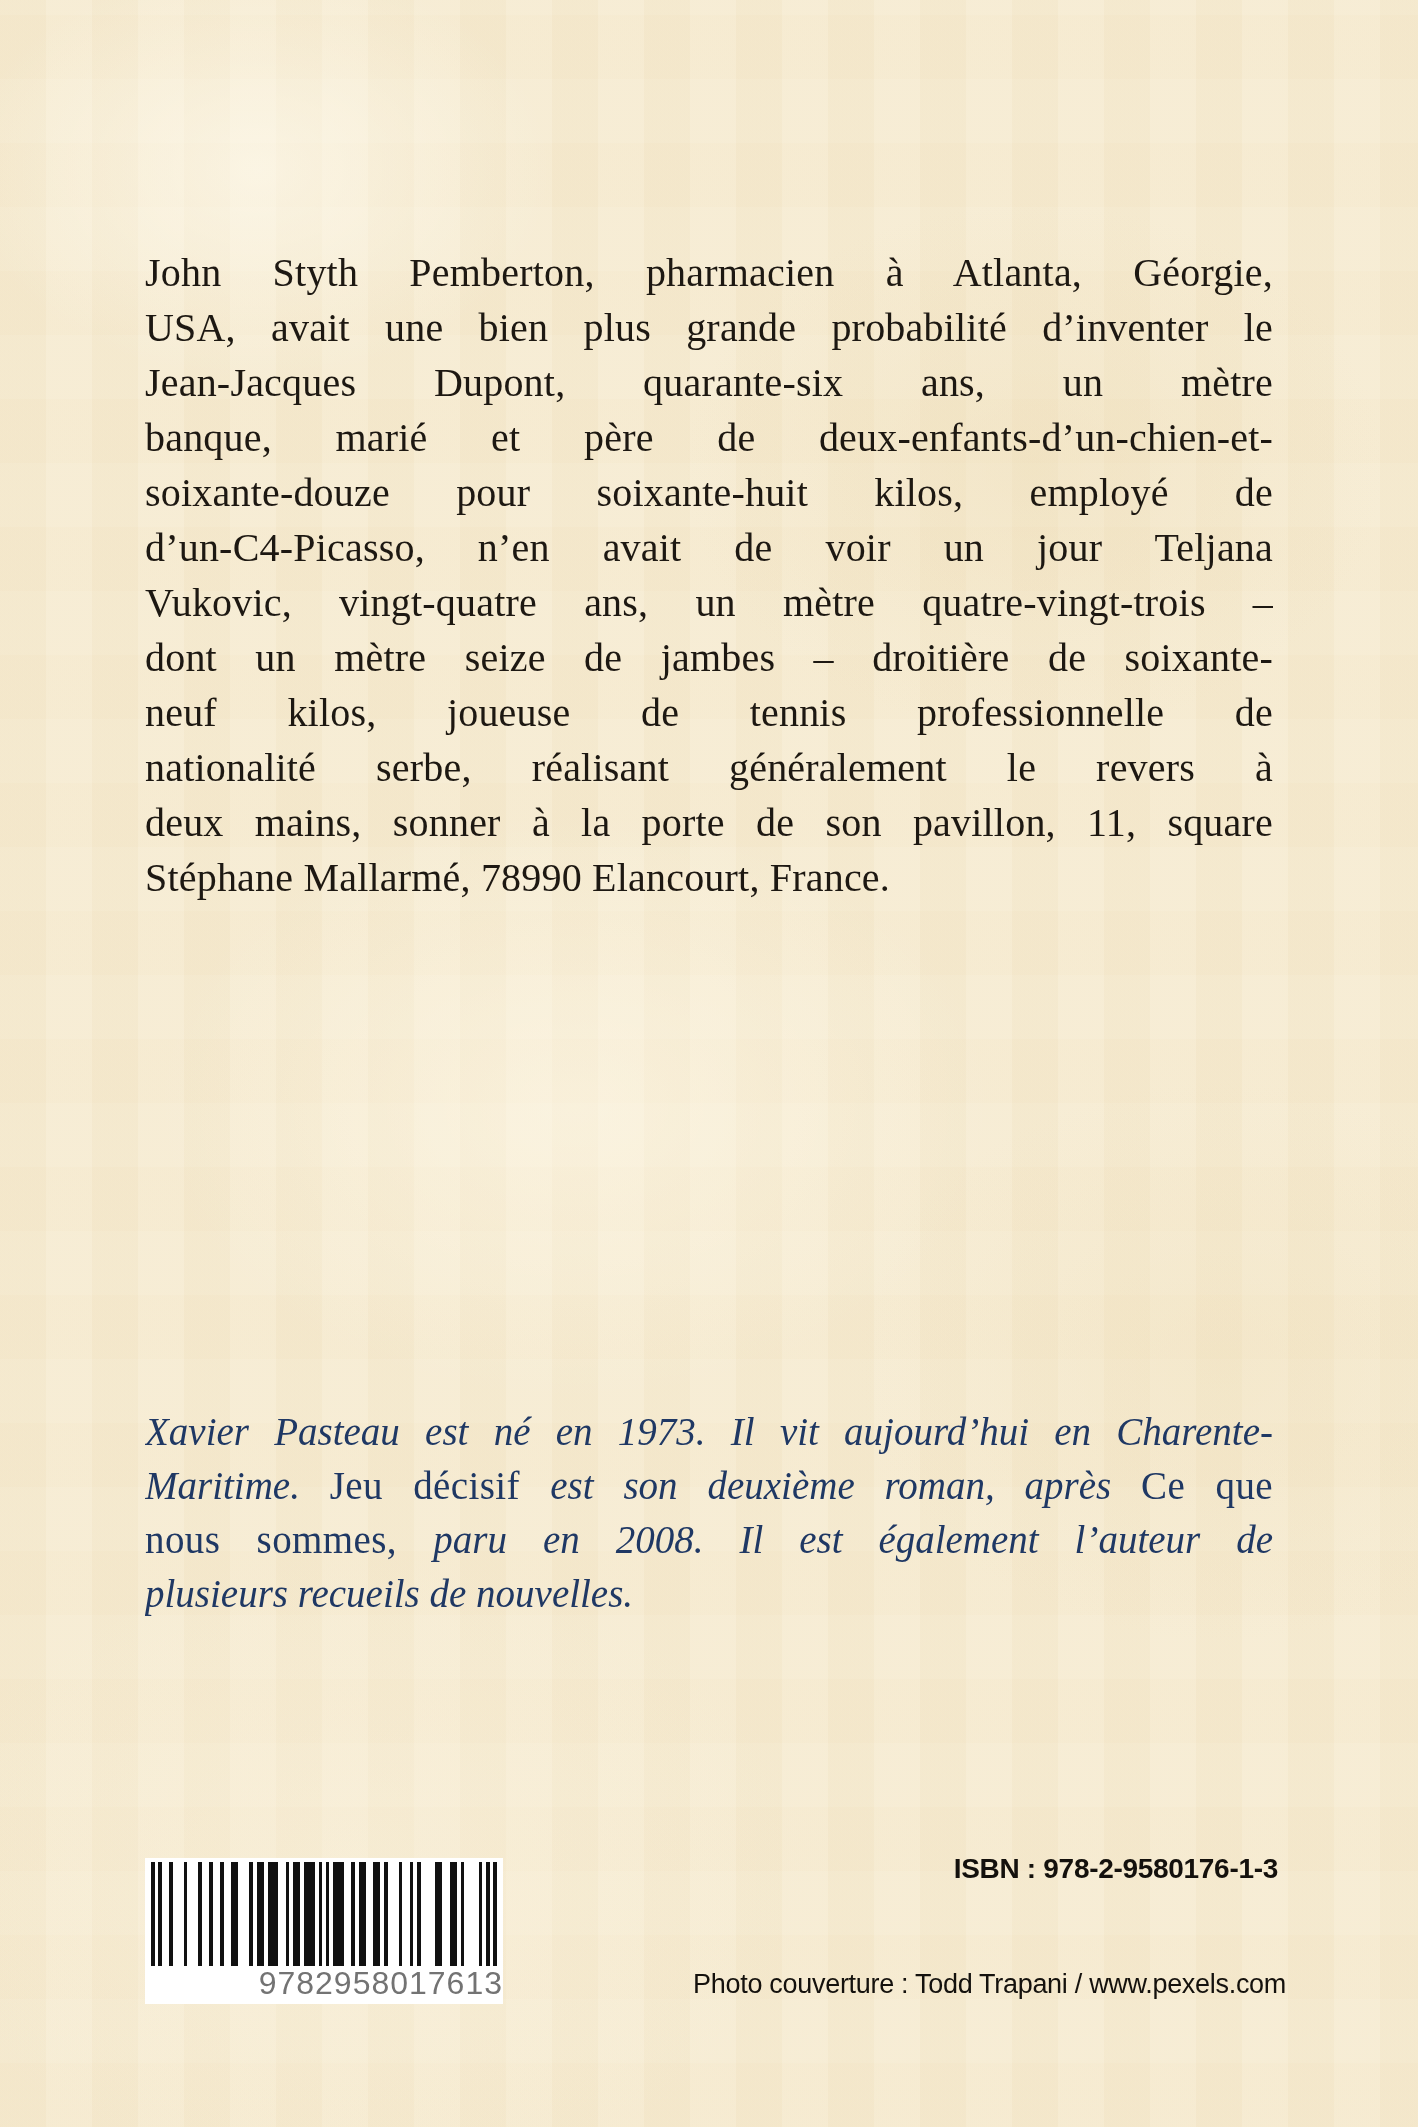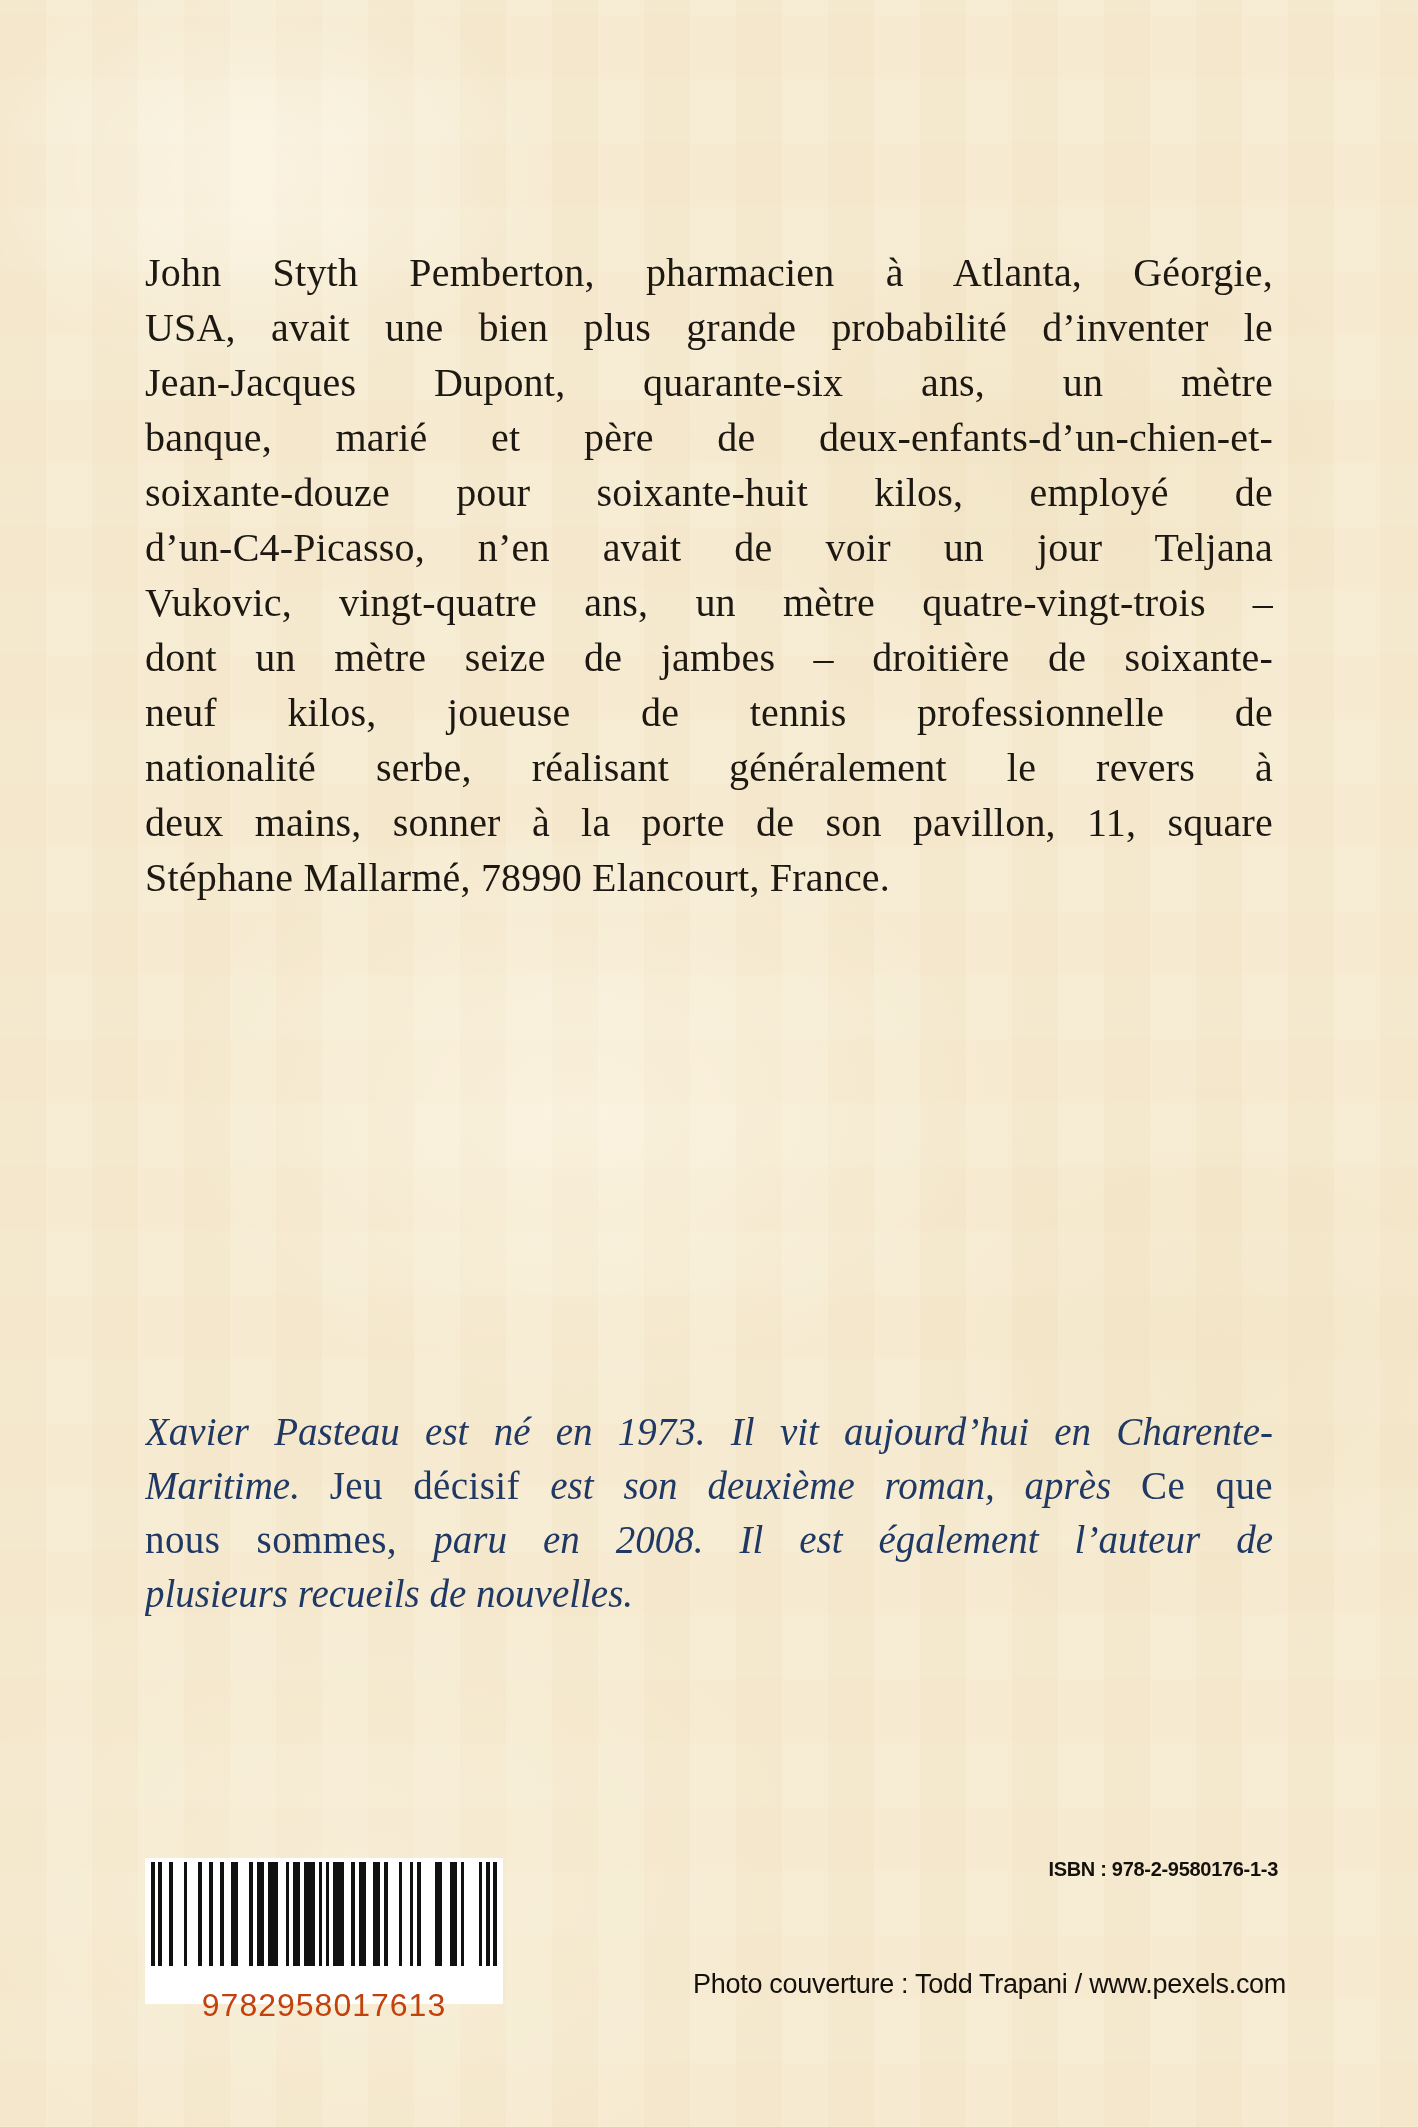--- a/index.html
+++ b/index.html
@@ -46,32 +46,32 @@
   .barcode-box{
     position:absolute;left:145px;top:1858px;width:358px;height:146px;
     background:#ffffff;
   }
   .barcode-bars{
     position:absolute;left:6px;top:4px;width:346px;height:104px;
   }
   .barcode-bars svg{width:100%;height:100%;display:block;}
   .barcode-num{
     position:absolute;left:0;right:0;top:106px;height:40px;
-    text-align:center;
+    text-align:right;
     font-family:"Liberation Sans",sans-serif;
     font-size:32px;line-height:38px;
-    color:#c2410c;letter-spacing:1px;margin-top:22px;
+    color:#737373;letter-spacing:1px;
   }
   
   .isbn-block{
     position:absolute;right:158px;top:1850px;
     text-align:right;
     font-family:"Liberation Sans",sans-serif;
     font-weight:bold;
-    font-size:20px;line-height:38px;
+    font-size:28px;line-height:38px;
     letter-spacing:-0.3px;
     color:#14110d;
   }
   .credit{
     position:absolute;right:150px;top:1967px;
     text-align:right;
     font-family:"Liberation Sans",sans-serif;
     font-size:27px;line-height:34px;
     letter-spacing:-0.3px;
     color:#14110d;

